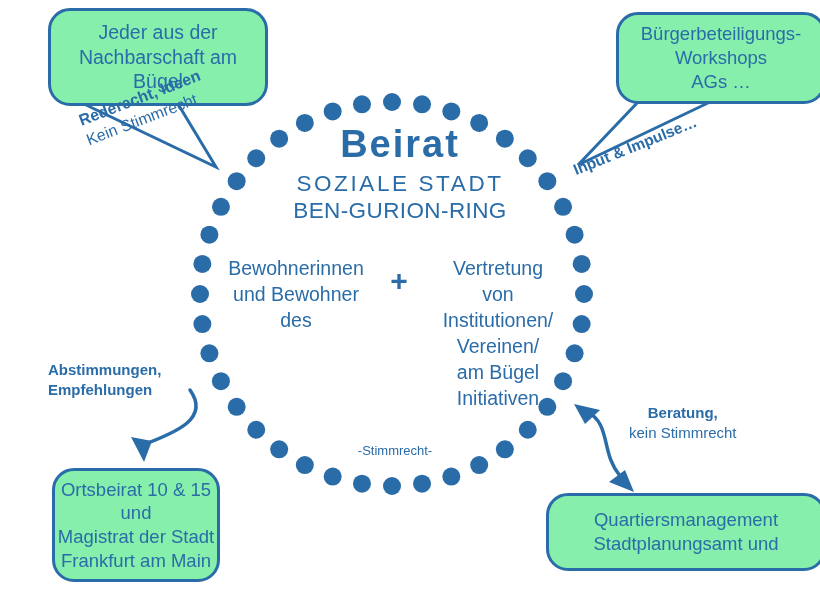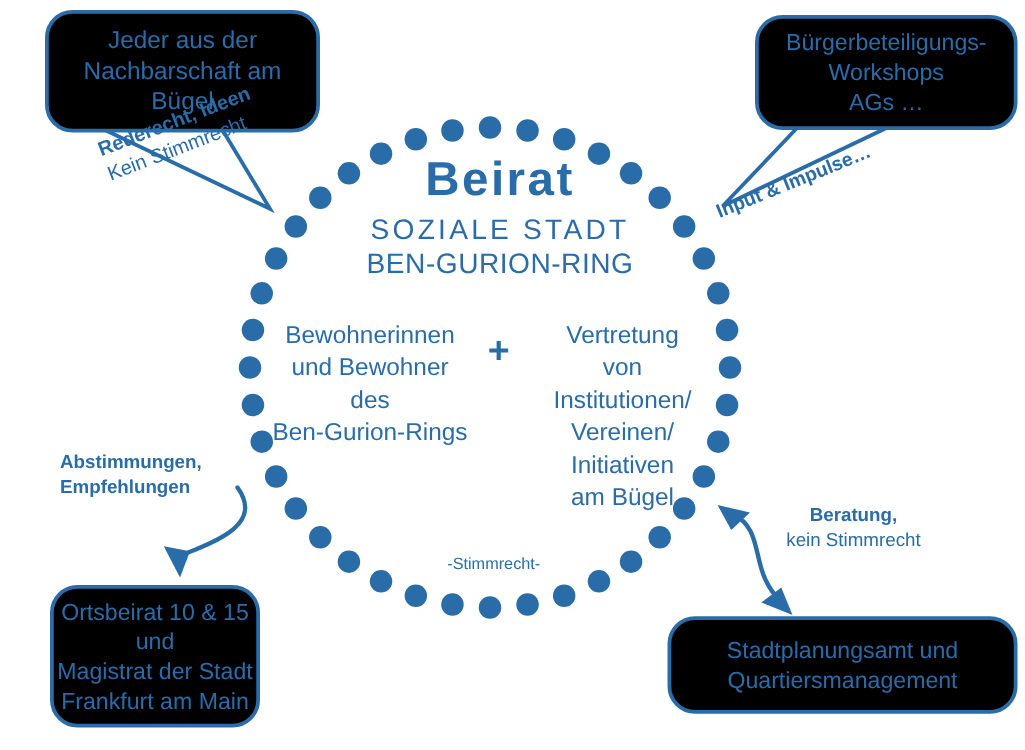--- a/index.html
+++ b/index.html
@@ -8,26 +8,27 @@
     font-family:"Liberation Sans", sans-serif;
     color:#2A6CA8;
   }
   #stage{position:absolute;inset:0;width:820px;height:600px;}
   svg.layer{position:absolute;left:0;top:0;width:820px;height:600px;pointer-events:none;}
 
   .bubble, .rbox{
     position:absolute;box-sizing:border-box;
     border:3px solid #2A6CA8;
     border-radius:22px;
-    background:#000000;
+    background:#86efac;
     display:flex;flex-direction:column;
     align-items:center;justify-content:center;
     text-align:center;
     color:#2A6CA8;
     line-height:1.28;
+    margin-left:12px;
   }
   .bubble .line, .rbox .line{display:block;white-space:nowrap;}
 
   #bubble-neighbourhood{left:36px;top:8px;width:220px;height:98px;font-size:19.5px;}
   #bubble-workshops{left:604px;top:12px;width:210px;height:92px;font-size:18.5px;}
   #box-ortsbeirat{left:40px;top:468px;width:168px;height:114px;font-size:18.5px;}
   #box-stadtplanung{left:534px;top:493px;width:280px;height:78px;font-size:18.5px;}
 
   .rot-label{
     position:absolute;color:#2A6CA8;line-height:1.3;
@@ -169,30 +170,29 @@
     <span class="t-main">Beirat</span>
     <span class="t-sub1">SOZIALE STADT</span>
     <span class="t-sub2">BEN-GURION-RING</span>
   </div>
 
   <div id="center-columns">
     <div class="col" id="col-left">
       <span class="line">Bewohnerinnen</span>
       <span class="line">und Bewohner</span>
       <span class="line">des</span>
-      <span class="line">Ben-Gurion-Rings</span>
     </div>
     <div id="plus-sign">+</div>
     <div class="col" id="col-right">
       <span class="line">Vertretung</span>
       <span class="line">von</span>
       <span class="line">Institutionen/</span>
       <span class="line">Vereinen/</span>
+      <span class="line">am Bügel</span>
       <span class="line">Initiativen</span>
-      <span class="line">am Bügel</span>
     </div>
   </div>
 
   <div id="label-stimmrecht">-Stimmrecht-</div>
 
   <div class="flat-label" id="label-abstimmungen">
     <span class="strong">Abstimmungen,</span>
     <span class="strong">Empfehlungen</span>
   </div>
 
@@ -202,17 +202,17 @@
   </div>
 
   <div class="rbox" id="box-ortsbeirat">
     <span class="line">Ortsbeirat 10 &amp; 15</span>
     <span class="line">und</span>
     <span class="line">Magistrat der Stadt</span>
     <span class="line">Frankfurt am Main</span>
   </div>
 
   <div class="rbox" id="box-stadtplanung">
+    <span class="line">Quartiersmanagement</span>
     <span class="line">Stadtplanungsamt und</span>
-    <span class="line">Quartiersmanagement</span>
   </div>
 
 </div>
 
 </body></html>

